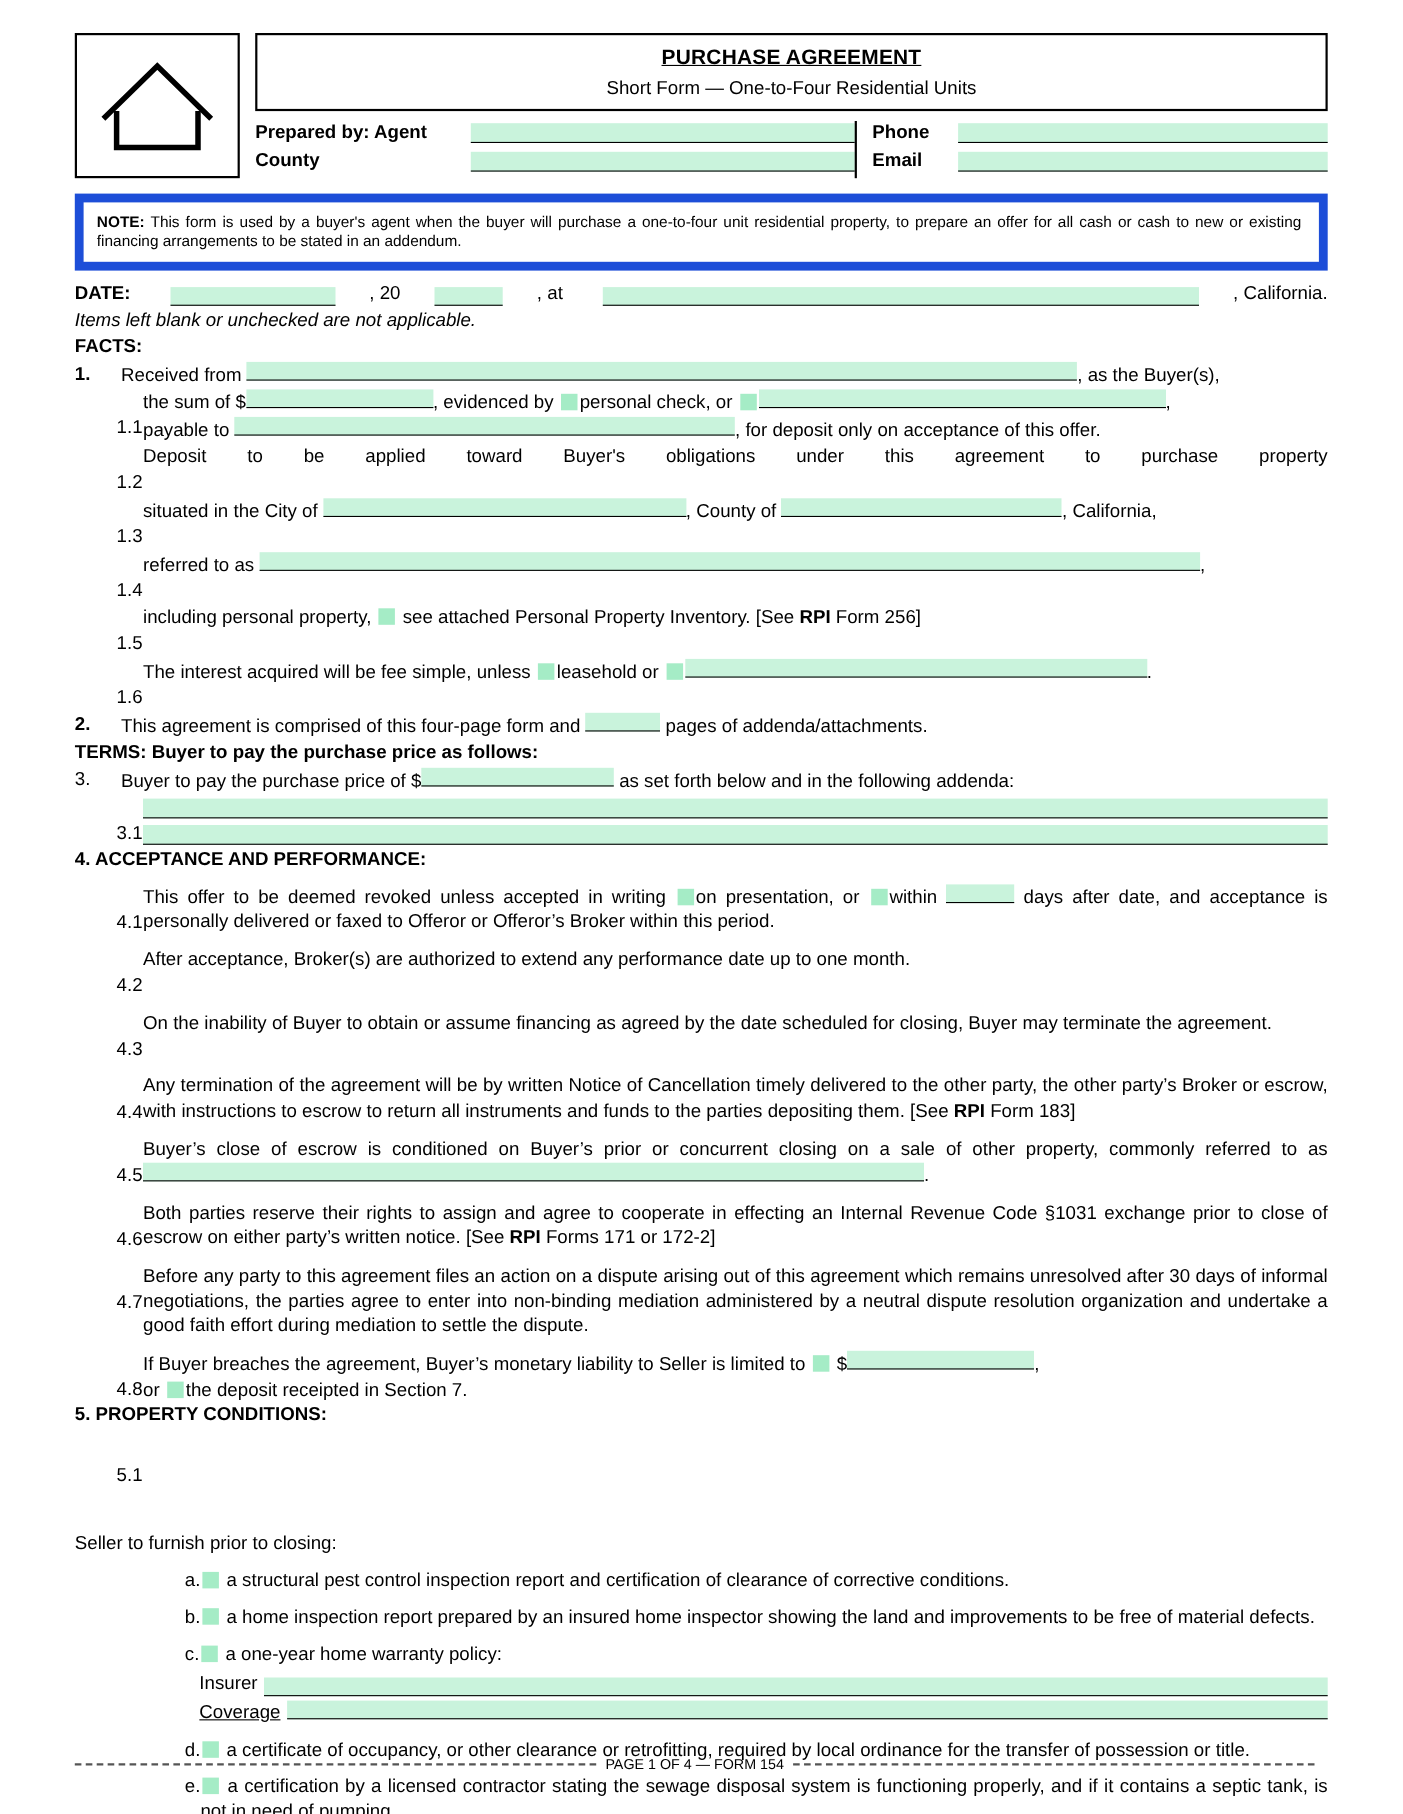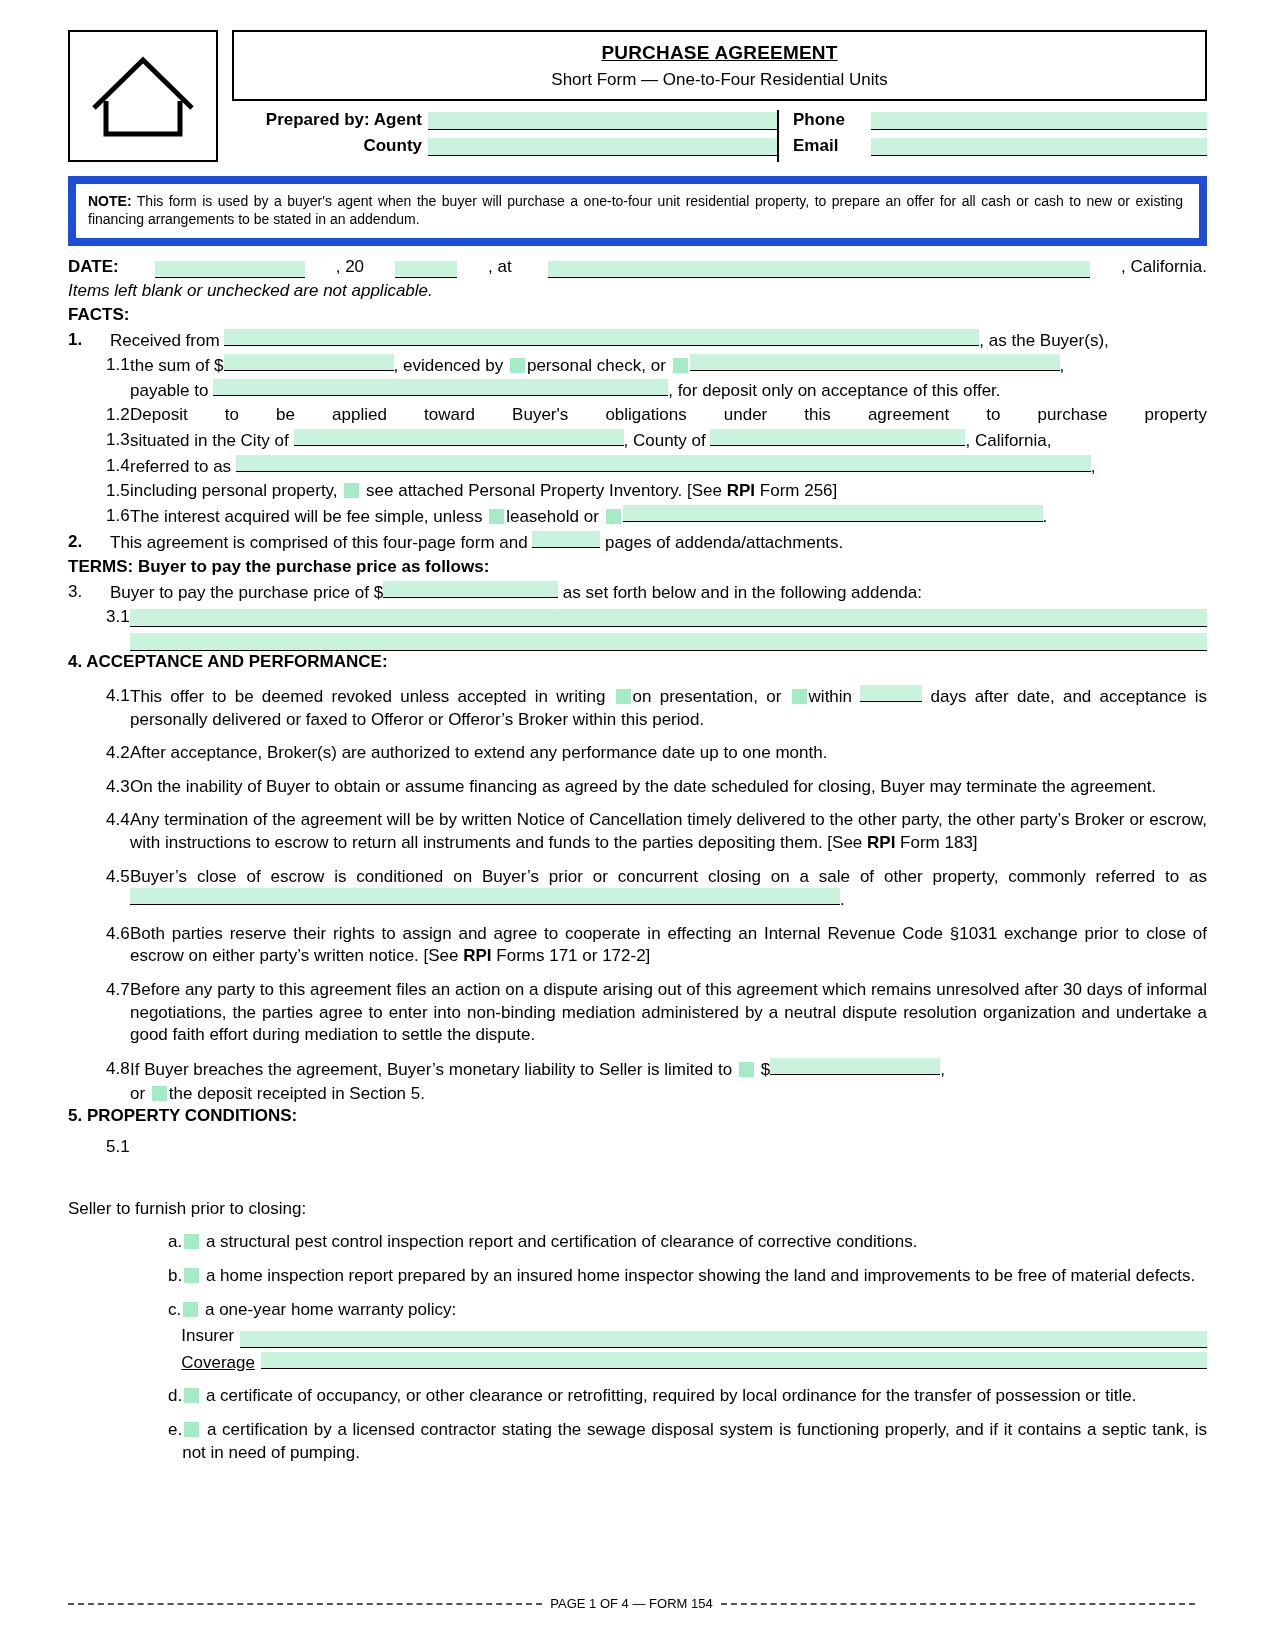--- a/index.html
+++ b/index.html
@@ -70,21 +70,21 @@
     padding-left: 14px;
   }
   .prep-line {
     display: flex;
     align-items: flex-end;
     margin-bottom: 6px;
   }
   .prep-label {
     font-weight: bold;
     white-space: nowrap;
-    text-align: right;
+    text-align: left;
   }
   .prep-left .prep-label { width: 190px; }
   .prep-right .prep-label { width: 72px; text-align: left; }
   .fill {
     flex: 1;
     background: #c9f3dc;
     border-bottom: 1px solid #000;
     height: 17px;
     margin-left: 6px;
   }
@@ -133,20 +133,21 @@
   }
   .num-col {
     flex: 0 0 42px;
     font-weight: bold;
   }
   .num-col.light { font-weight: normal; }
   .sub-col {
     flex: 0 0 62px;
     padding-left: 38px;
     box-sizing: border-box;
+    margin-top: 24px;
   }
   .let-col {
     flex: 0 0 72px;
     padding-left: 100px;
     box-sizing: border-box;
   }
   .txt-col {
     flex: 1;
   }
   .justify { text-align: justify; }
@@ -390,21 +391,21 @@
     </div>
 
     <div class="num-row para">
       <div class="sub-col">4.8</div>
       <div class="txt-col justify">
         <span>If Buyer breaches the agreement, Buyer’s monetary liability to Seller is limited to</span>
         <span class="cb"></span>
         <span>$</span><span class="inline-fill" style="width:170px;"></span>,
         <div style="margin-top:1px;">
           <span>or</span>
-          <span class="cb"></span><span>the deposit receipted in Section 5.</span>
+          <span class="cb"></span><span>the deposit receipted in Section 7.</span>
         </div>
       </div>
     </div>
 
     <div class="sec-head">5.  PROPERTY CONDITIONS:</div>
 
     <div class="num-row" style="margin-top:8px;flex-direction:column;">
       <div class="sub-col">5.1</div>
       <div class="txt-col">Seller to furnish prior to closing:</div>
     </div>

